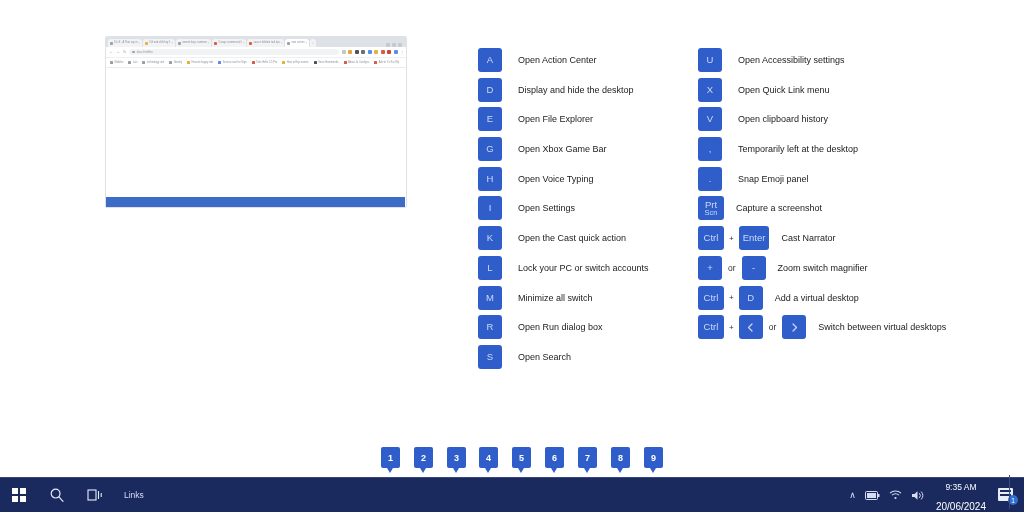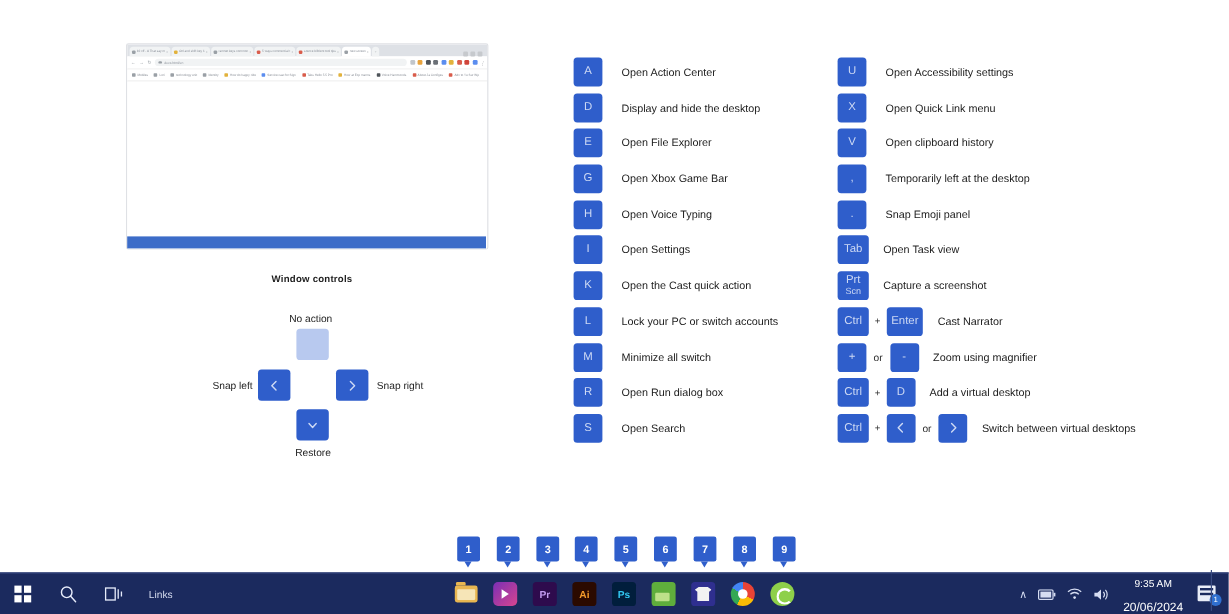--- a/index.html
+++ b/index.html
@@ -402,47 +402,20 @@
       <div class="bm">
           <span class="bf" style="background:#d95c4b"></span>
           <span class="bl">Adv to Yu Sur Wp</span>
         </div>
     </div>
     <div class="browser-content"></div>
   </div>
 
   <div class="blue-bar"></div>
 
-  <div class="wincontrols">
-    <div class="wc-title">Window controls</div>
-
-    <div class="wc-label wcl-noaction">No action</div>
-    <div class="wc-tile light wc-up"></div>
-
-    <div class="wc-label wcl-snapleft">Snap left</div>
-    <div class="wc-tile wc-left">
-      <svg class="chev" width="11" height="11" viewBox="0 0 11 11">
-          <path d="M7 2 L3.5 5.5 L7 9" fill="none" stroke="#cdd9f4" stroke-width="1.2" stroke-linecap="round" stroke-linejoin="round"></path>
-        </svg>
-    </div>
-
-    <div class="wc-label wcl-snapright">Snap right</div>
-    <div class="wc-tile wc-right">
-      <svg class="chev" width="11" height="11" viewBox="0 0 11 11">
-          <path d="M4 2 L7.5 5.5 L4 9" fill="none" stroke="#cdd9f4" stroke-width="1.2" stroke-linecap="round" stroke-linejoin="round"></path>
-        </svg>
-    </div>
-
-    <div class="wc-tile wc-down">
-      <svg class="chev" width="11" height="11" viewBox="0 0 11 11">
-          <path d="M2.5 4 L5.5 7.2 L8.5 4" fill="none" stroke="#cdd9f4" stroke-width="1.2" stroke-linecap="round" stroke-linejoin="round"></path>
-        </svg>
-    </div>
-    <div class="wc-label wcl-restore">Restore</div>
-  </div>
 
   <div class="col col-left">
     <div class="srow">
         <div class="key">A</div>
         <div class="sdesc">Open Action Center</div>
       </div>
     <div class="srow">
         <div class="key">D</div>
         <div class="sdesc">Display and hide the desktop</div>
       </div>
@@ -497,43 +470,39 @@
         <div class="key">V</div>
         <div class="sdesc">Open clipboard history</div>
       </div>
     <div class="srow">
         <div class="key">,</div>
         <div class="sdesc">Temporarily left at the desktop</div>
       </div>
     <div class="srow">
         <div class="key">.</div>
         <div class="sdesc">Snap Emoji panel</div>
-      </div>
-    <div class="srow">
-        <div class="key kw-wide">Tab</div>
-        <div class="sdesc tight">Open Task view</div>
       </div>
     <div class="srow">
       <div class="key kw-wide">
         <span>Prt</span>
         <span class="kl2">Scn</span>
       </div>
       <div class="sdesc tight">Capture a screenshot</div>
     </div>
     <div class="srow">
       <div class="key kw-wide">Ctrl</div>
       <span class="plus">+</span>
       <div class="key kw-wide">Enter</div>
       <div class="sdesc tight">Cast Narrator</div>
     </div>
     <div class="srow">
       <div class="key">+</div>
       <span class="orsep">or</span>
       <div class="key">-</div>
-      <div class="sdesc tight">Zoom using magnifier</div>
+      <div class="sdesc tight">Zoom switch magnifier</div>
     </div>
     <div class="srow">
       <div class="key kw-wide">Ctrl</div>
       <span class="plus">+</span>
       <div class="key">D</div>
       <div class="sdesc tight">Add a virtual desktop</div>
     </div>
     <div class="srow">
       <div class="key kw-wide">Ctrl</div>
       <span class="plus">+</span>
@@ -583,37 +552,20 @@
       <div class="tb-btn">
         <svg width="16" height="14" viewBox="0 0 16 14">
             <rect x="1" y="2" width="8" height="10" fill="none" stroke="#e6ebfa" stroke-width="1.1"></rect>
             <line x1="11.5" y1="3" x2="11.5" y2="11" stroke="#e6ebfa" stroke-width="1.1"></line>
             <line x1="14.2" y1="5" x2="14.2" y2="9" stroke="#e6ebfa" stroke-width="1.1"></line>
           </svg>
       </div>
       <span class="tb-links">Links</span>
     </div>
 
-    <div class="tb-apps">
-      <div class="appicon folder">
-          <span class="folder-shape"></span>
-        </div>
-      <div class="appicon media">
-          <span class="tri"></span>
-        </div>
-      <div class="appicon pr">Pr</div>
-      <div class="appicon ai">Ai</div>
-      <div class="appicon ps">Ps</div>
-      <div class="appicon green1"></div>
-      <div class="appicon tee">
-          <span class="shirt"></span>
-        </div>
-      <div class="appicon chrome"></div>
-      <div class="appicon greenring"></div>
-    </div>
 
     <div class="tb-right">
       <span class="tray-ico">∧</span>
       <span class="tray-ico">
         <svg width="15" height="9" viewBox="0 0 15 9">
             <rect x="0.5" y="0.5" width="12" height="8" rx="1" fill="none" stroke="#d6ddf2" stroke-width="1"></rect>
             <rect x="2" y="2" width="9" height="5" fill="#d6ddf2"></rect>
             <rect x="13" y="3" width="1.5" height="3" fill="#d6ddf2"></rect>
           </svg>
       </span>

